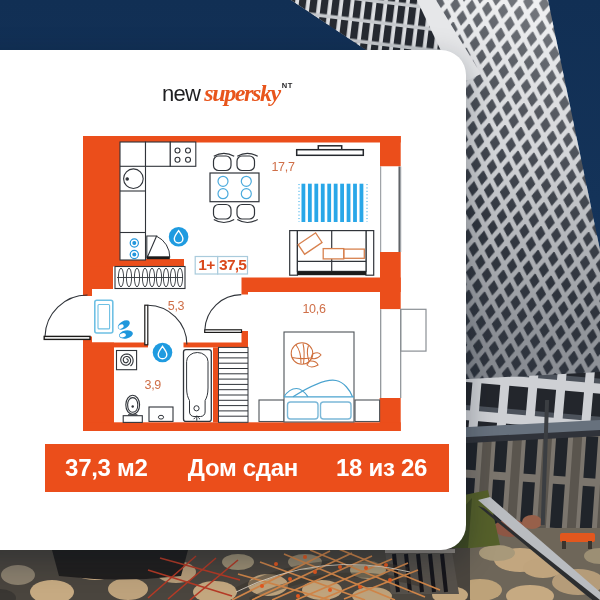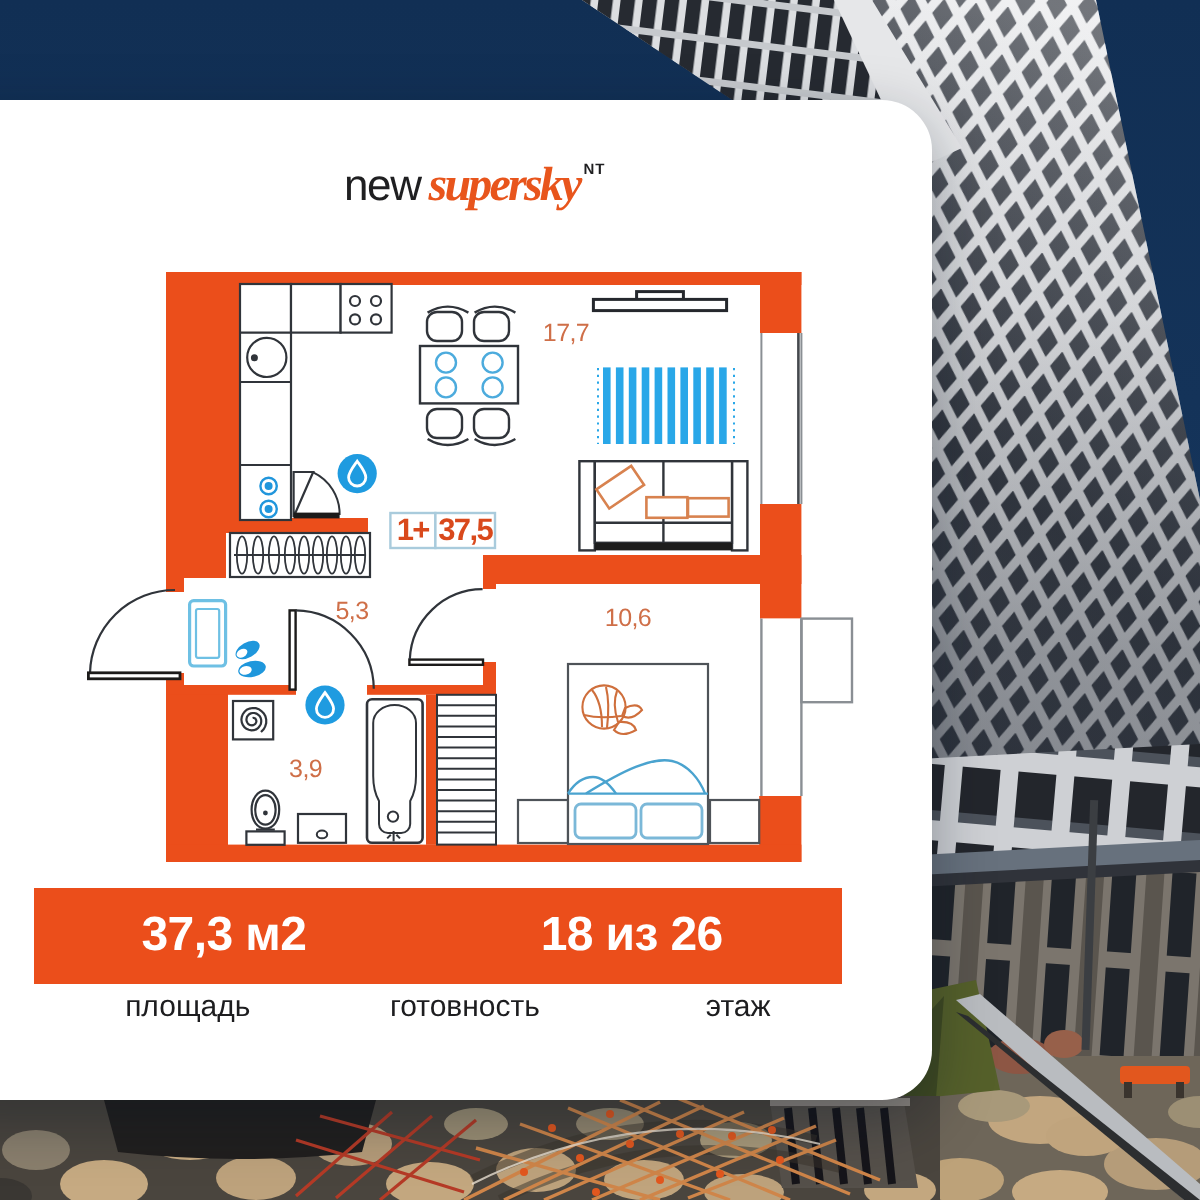--- a/index.html
+++ b/index.html
@@ -1,23 +1,23 @@
 <!DOCTYPE html>
 <html><head>
 <meta charset="utf-8">
 <style>
 html,body{margin:0;padding:0}
 #stage{position:relative;width:600px;height:600px;overflow:hidden;background:#15365c;font-family:"Liberation Sans",sans-serif}
 #stage svg{position:absolute;left:0;top:0}
 #card{position:absolute;left:-40px;top:49.5px;width:506px;height:500px;background:#ffffff;border-radius:25px;box-shadow:0 10px 30px rgba(10,20,35,.35)}
-#logo{position:absolute;left:172px;top:80px;width:260px;height:34px;white-space:nowrap}
+#logo{position:absolute;left:162px;top:80px;width:260px;height:34px;white-space:nowrap}
 #logo .nw{font-size:22px;color:#1f1f21;letter-spacing:-0.7px;vertical-align:baseline}
 #logo .sc{font-family:"Liberation Serif",serif;font-style:italic;font-weight:700;font-size:24px;color:#e8551c;letter-spacing:-1.4px;margin-left:4px}
 #logo .nt{font-size:7.5px;color:#1f1f21;font-weight:700;vertical-align:13px;margin-left:2px;letter-spacing:0.5px}
-#bar{position:absolute;left:17px;top:443.8px;width:403.8px;height:48px;background:#eb4e1b;display:flex}
+#bar{position:absolute;left:45px;top:443.8px;width:403.8px;height:48px;background:#eb4e1b;display:flex}
 #bar div{flex:1;display:flex;align-items:center;justify-content:center;color:#fff;font-weight:700;font-size:24px;letter-spacing:-0.3px}
 #bar div:nth-child(1){transform:translateX(-6px)}
 #bar div:nth-child(2){transform:translateX(-4px)}
 #sub{position:absolute;left:32.6px;top:490px;width:403.8px;height:26px;display:flex}
 #sub div{flex:1;display:flex;align-items:center;justify-content:center;color:#1d1d1f;font-size:15px}
 #sub div:nth-child(1){transform:translateX(-6px)}
 #sub div:nth-child(2){transform:translateX(-2px)}
 </style>
 </head>
 <body>
@@ -422,20 +422,16 @@
     </g>
 
     <g fill="#ffffff" stroke="#7bb8d8" stroke-width="1.4">
       <rect x="287.5" y="402" width="30.5" height="17" rx="3"></rect>
       <rect x="320.5" y="402" width="30.5" height="17" rx="3"></rect>
     </g>
   </svg>
   <div id="logo"><span class="nw">new</span><span class="sc">supersky</span><span class="nt">NT</span></div>
   <div id="bar">
       <div>37,3 м2</div>
+      <div>Дом сдан</div>
       <div>18 из 26</div>
     </div>
-  <div id="sub">
-      <div>площадь</div>
-      <div>готовность</div>
-      <div>этаж</div>
-    </div>
 </div>
 
 </body></html>

